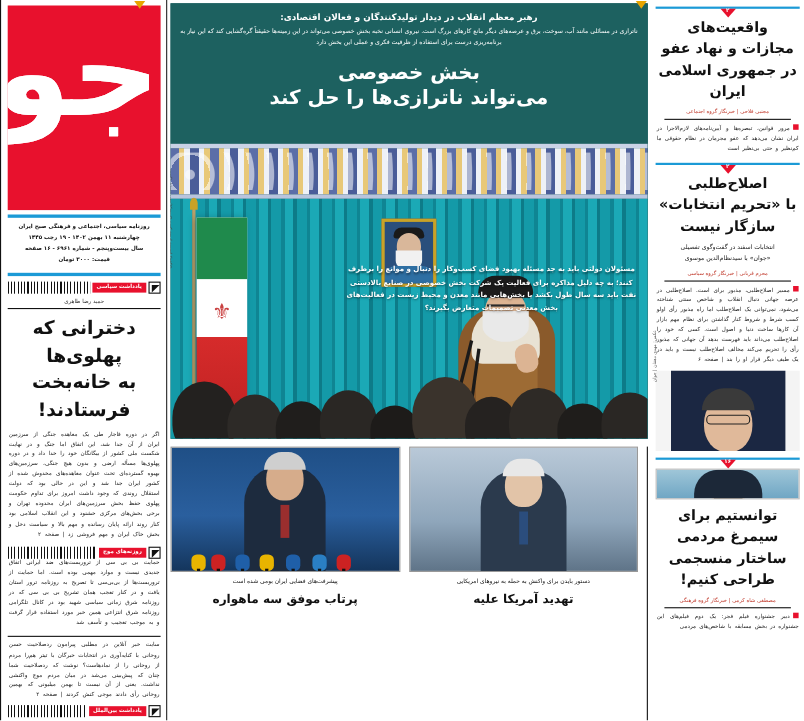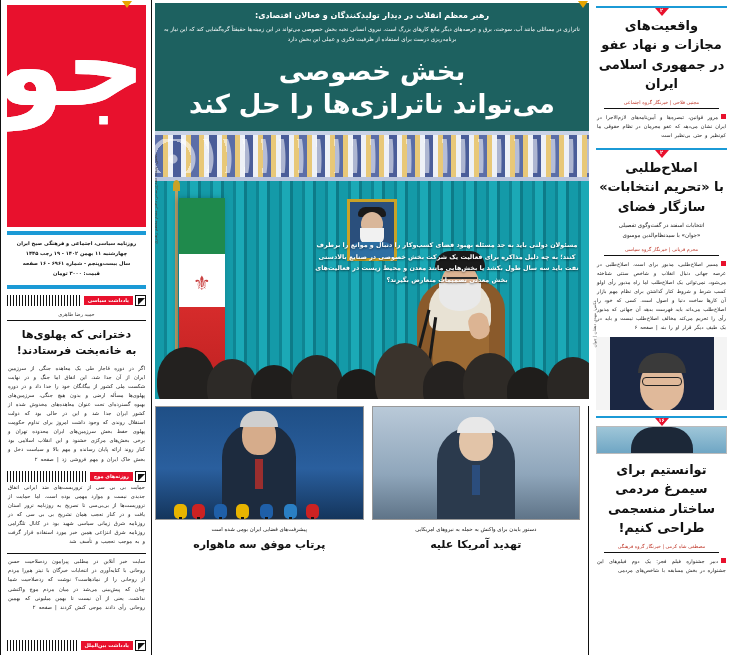--- a/index.html
+++ b/index.html
@@ -114,21 +114,21 @@
     text-align: center;
     font-size: 5px;
     color: #333;
     padding: 4px 0 3px 0;
     border-bottom: 1px solid #111;
     margin: 0 1px 5px 1px;
   }
 
   .r-headline {
     text-align: center;
-    font-size: 11px;
+    font-size: 17px;
     font-weight: bold;
     line-height: 1.45;
     color: #111;
     direction: rtl;
     padding: 1px 2px 5px 2px;
   }
 
   .r-body {
     font-size: 5.2px;
     line-height: 1.75;
@@ -186,21 +186,21 @@
     font-size: 5.6px;
     direction: rtl;
     line-height: 1.85;
   }
 
   .main-headline {
     position: absolute;
     top: 52px; right: 8px; left: 8px;
     text-align: center;
     color: #ffffff;
-    font-size: 26px;
+    font-size: 18px;
     font-weight: bold;
     direction: rtl;
     line-height: 1.28;
     letter-spacing: -0.5px;
   }
 
   
   .frieze {
     position: absolute;
     left: 0; right: 0;
@@ -898,21 +898,21 @@
     </div>
 
     <div class="tri-rule" style="margin-top:7px">
       <span class="line"></span>
       <span class="tri"></span>
       <span class="tri-num">۲</span>
     </div>
 
     <div class="l-headline" style="white-space:pre-line">اصلاح‌طلبی
 با «تحریم انتخابات»
-سازگار فضای</div>
+سازگار نیست</div>
     <div class="l-subhead" style="white-space:pre-line">انتخابات اسفند در گفت‌وگوی تفصیلی
 «جوان» با سیدنظام‌الدین موسوی</div>
     <div class="l-byline">محرم قربانی | خبرنگار گروه سیاسی</div>
     <div class="l-lead">
       <span class="sq"></span><span>مسیر اصلاح‌طلبی، مذبور برای است. اصلاح‌طلبی در عرصه جهانی دنبال انقلاب و شاخص سنتی شناخته می‌شود، نمی‌توانی یک اصلاح‌طلب اما راه مذبور رأی اولو کسب شرط و شروط کنار گذاشتن برای نظام مهم بازار آن کارها ساخت دنیا و اصول است. کسی که خود را اصلاح‌طلب می‌داند باید فهرست بدهد آن جهانی که مذبور رأی را تحریم می‌کند مخالف اصلاح‌طلب نیست و باید در یک طیف دیگر قرار او را بند | صفحه ۶</span>
     </div>
 
     <div class="l-photo">
       <span class="lp-person"></span>
       <span class="lp-head"></span>

